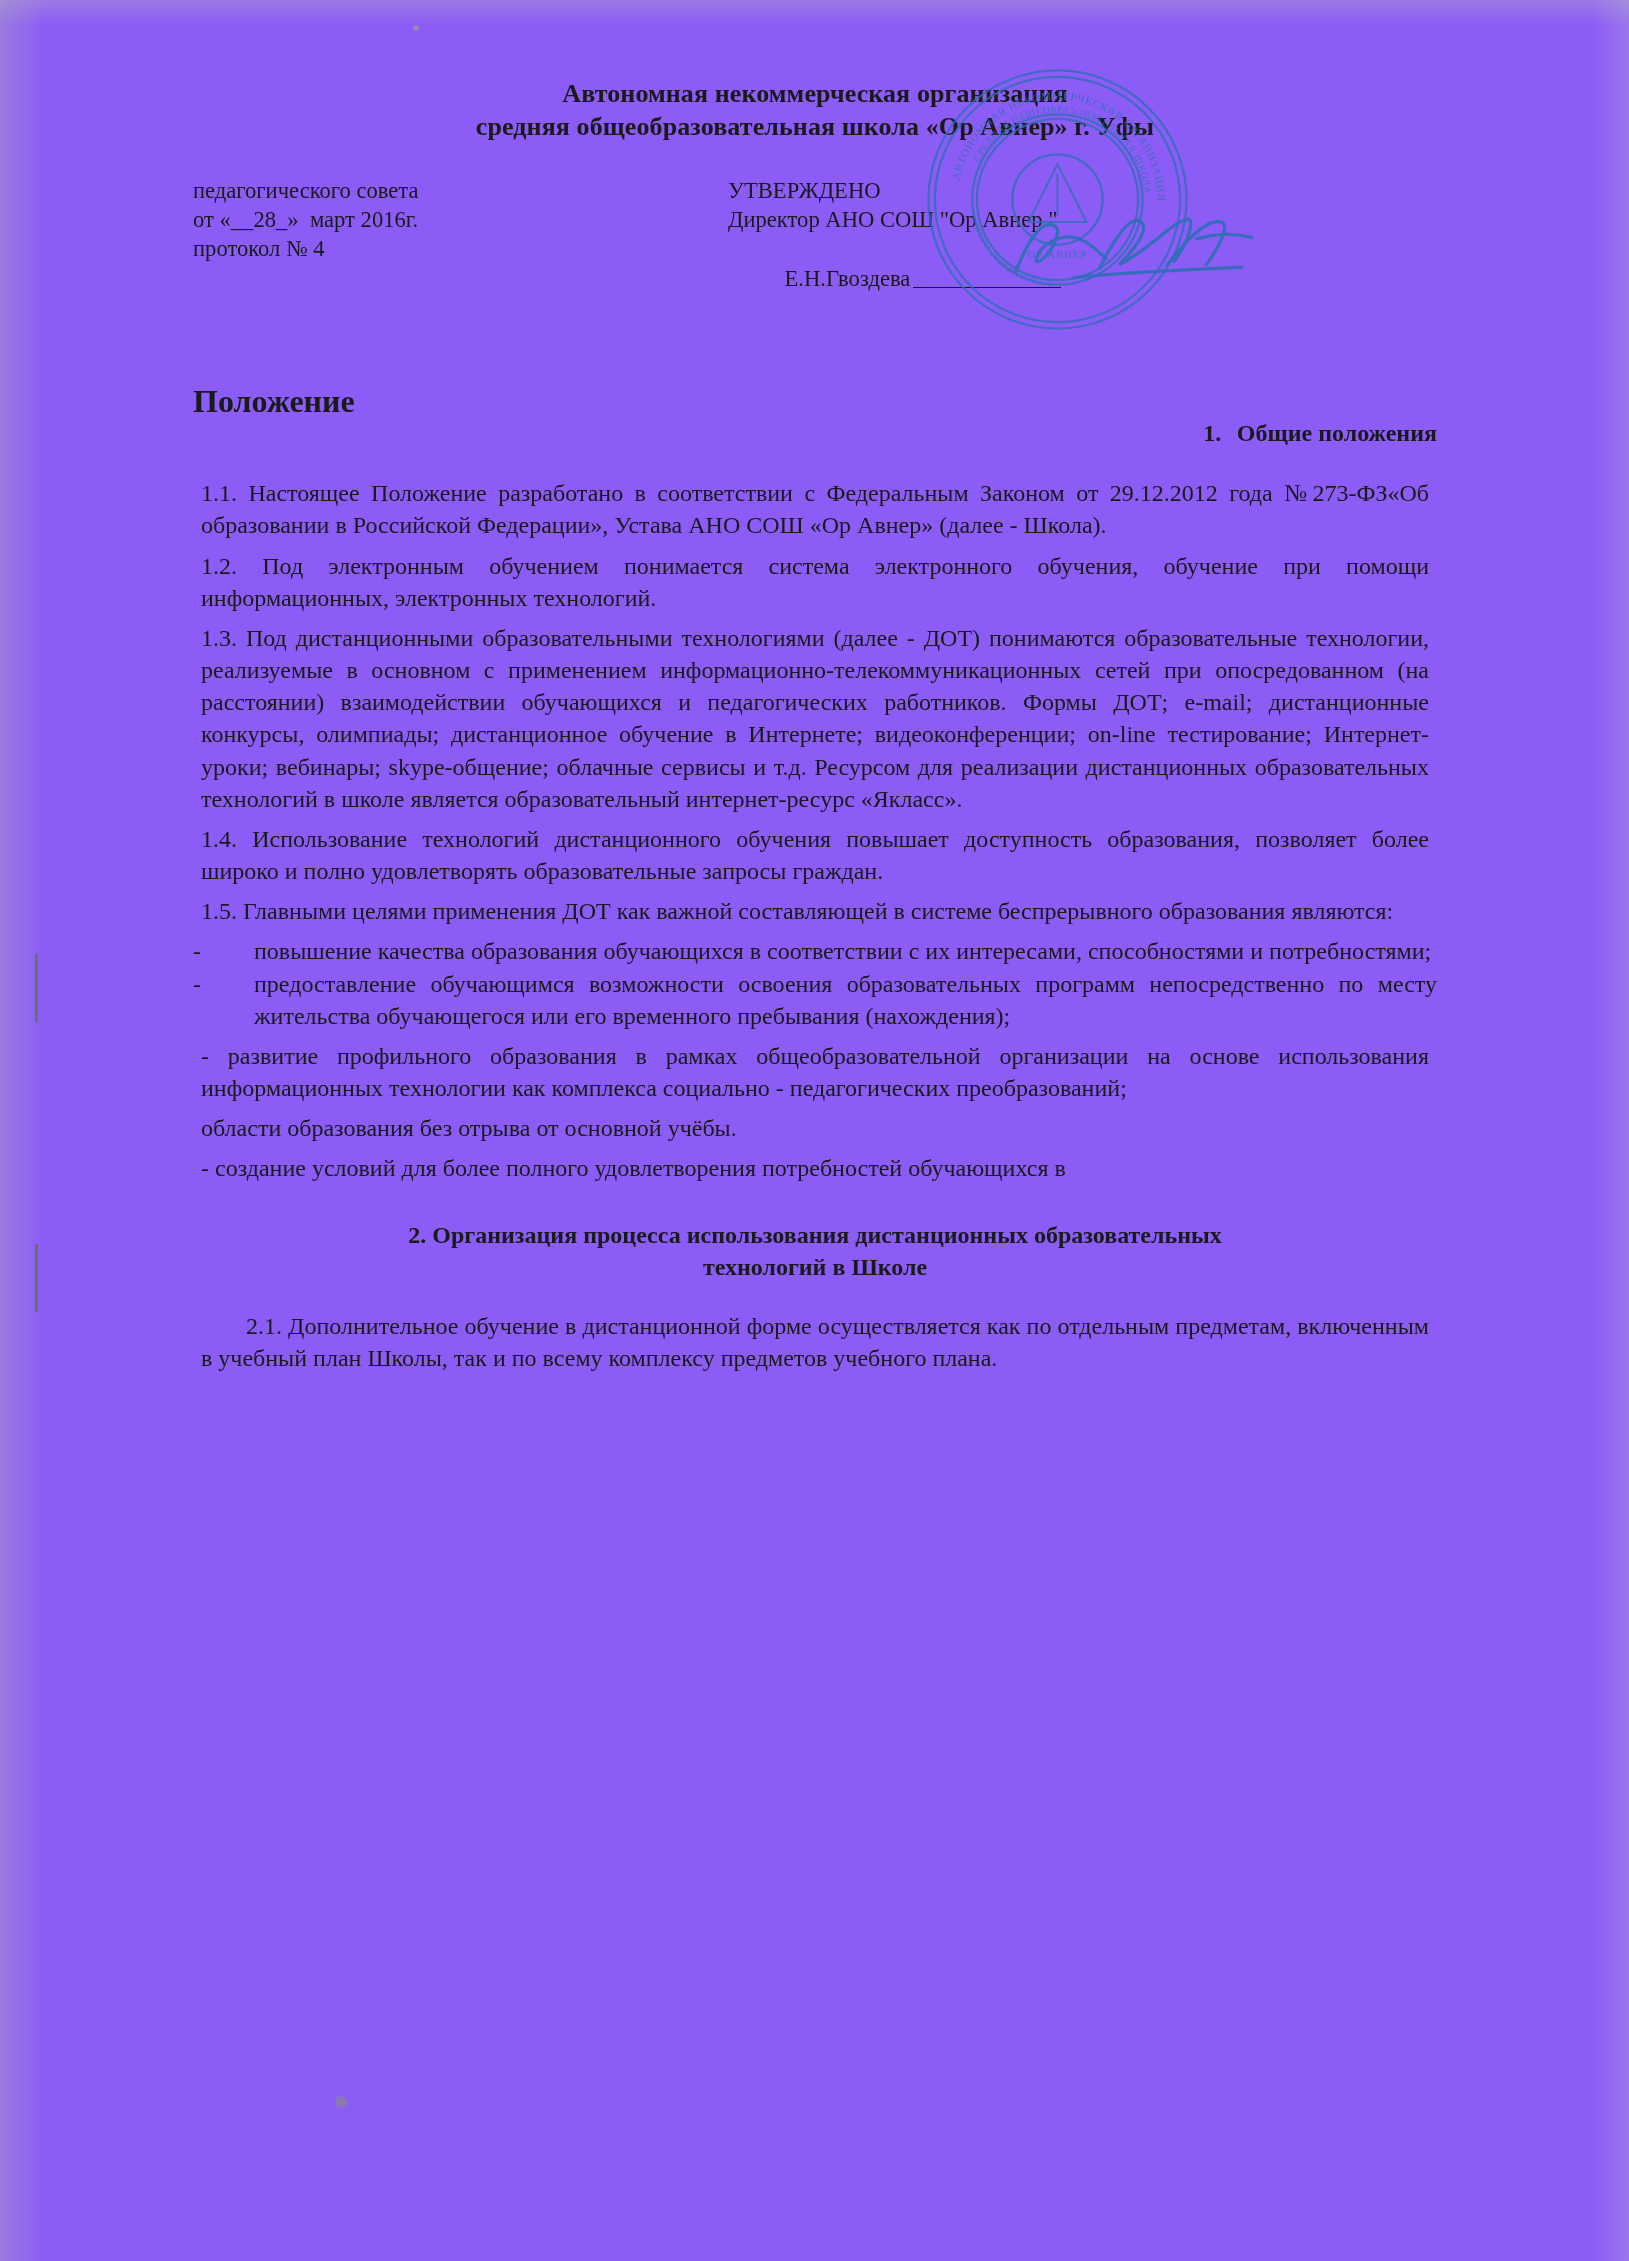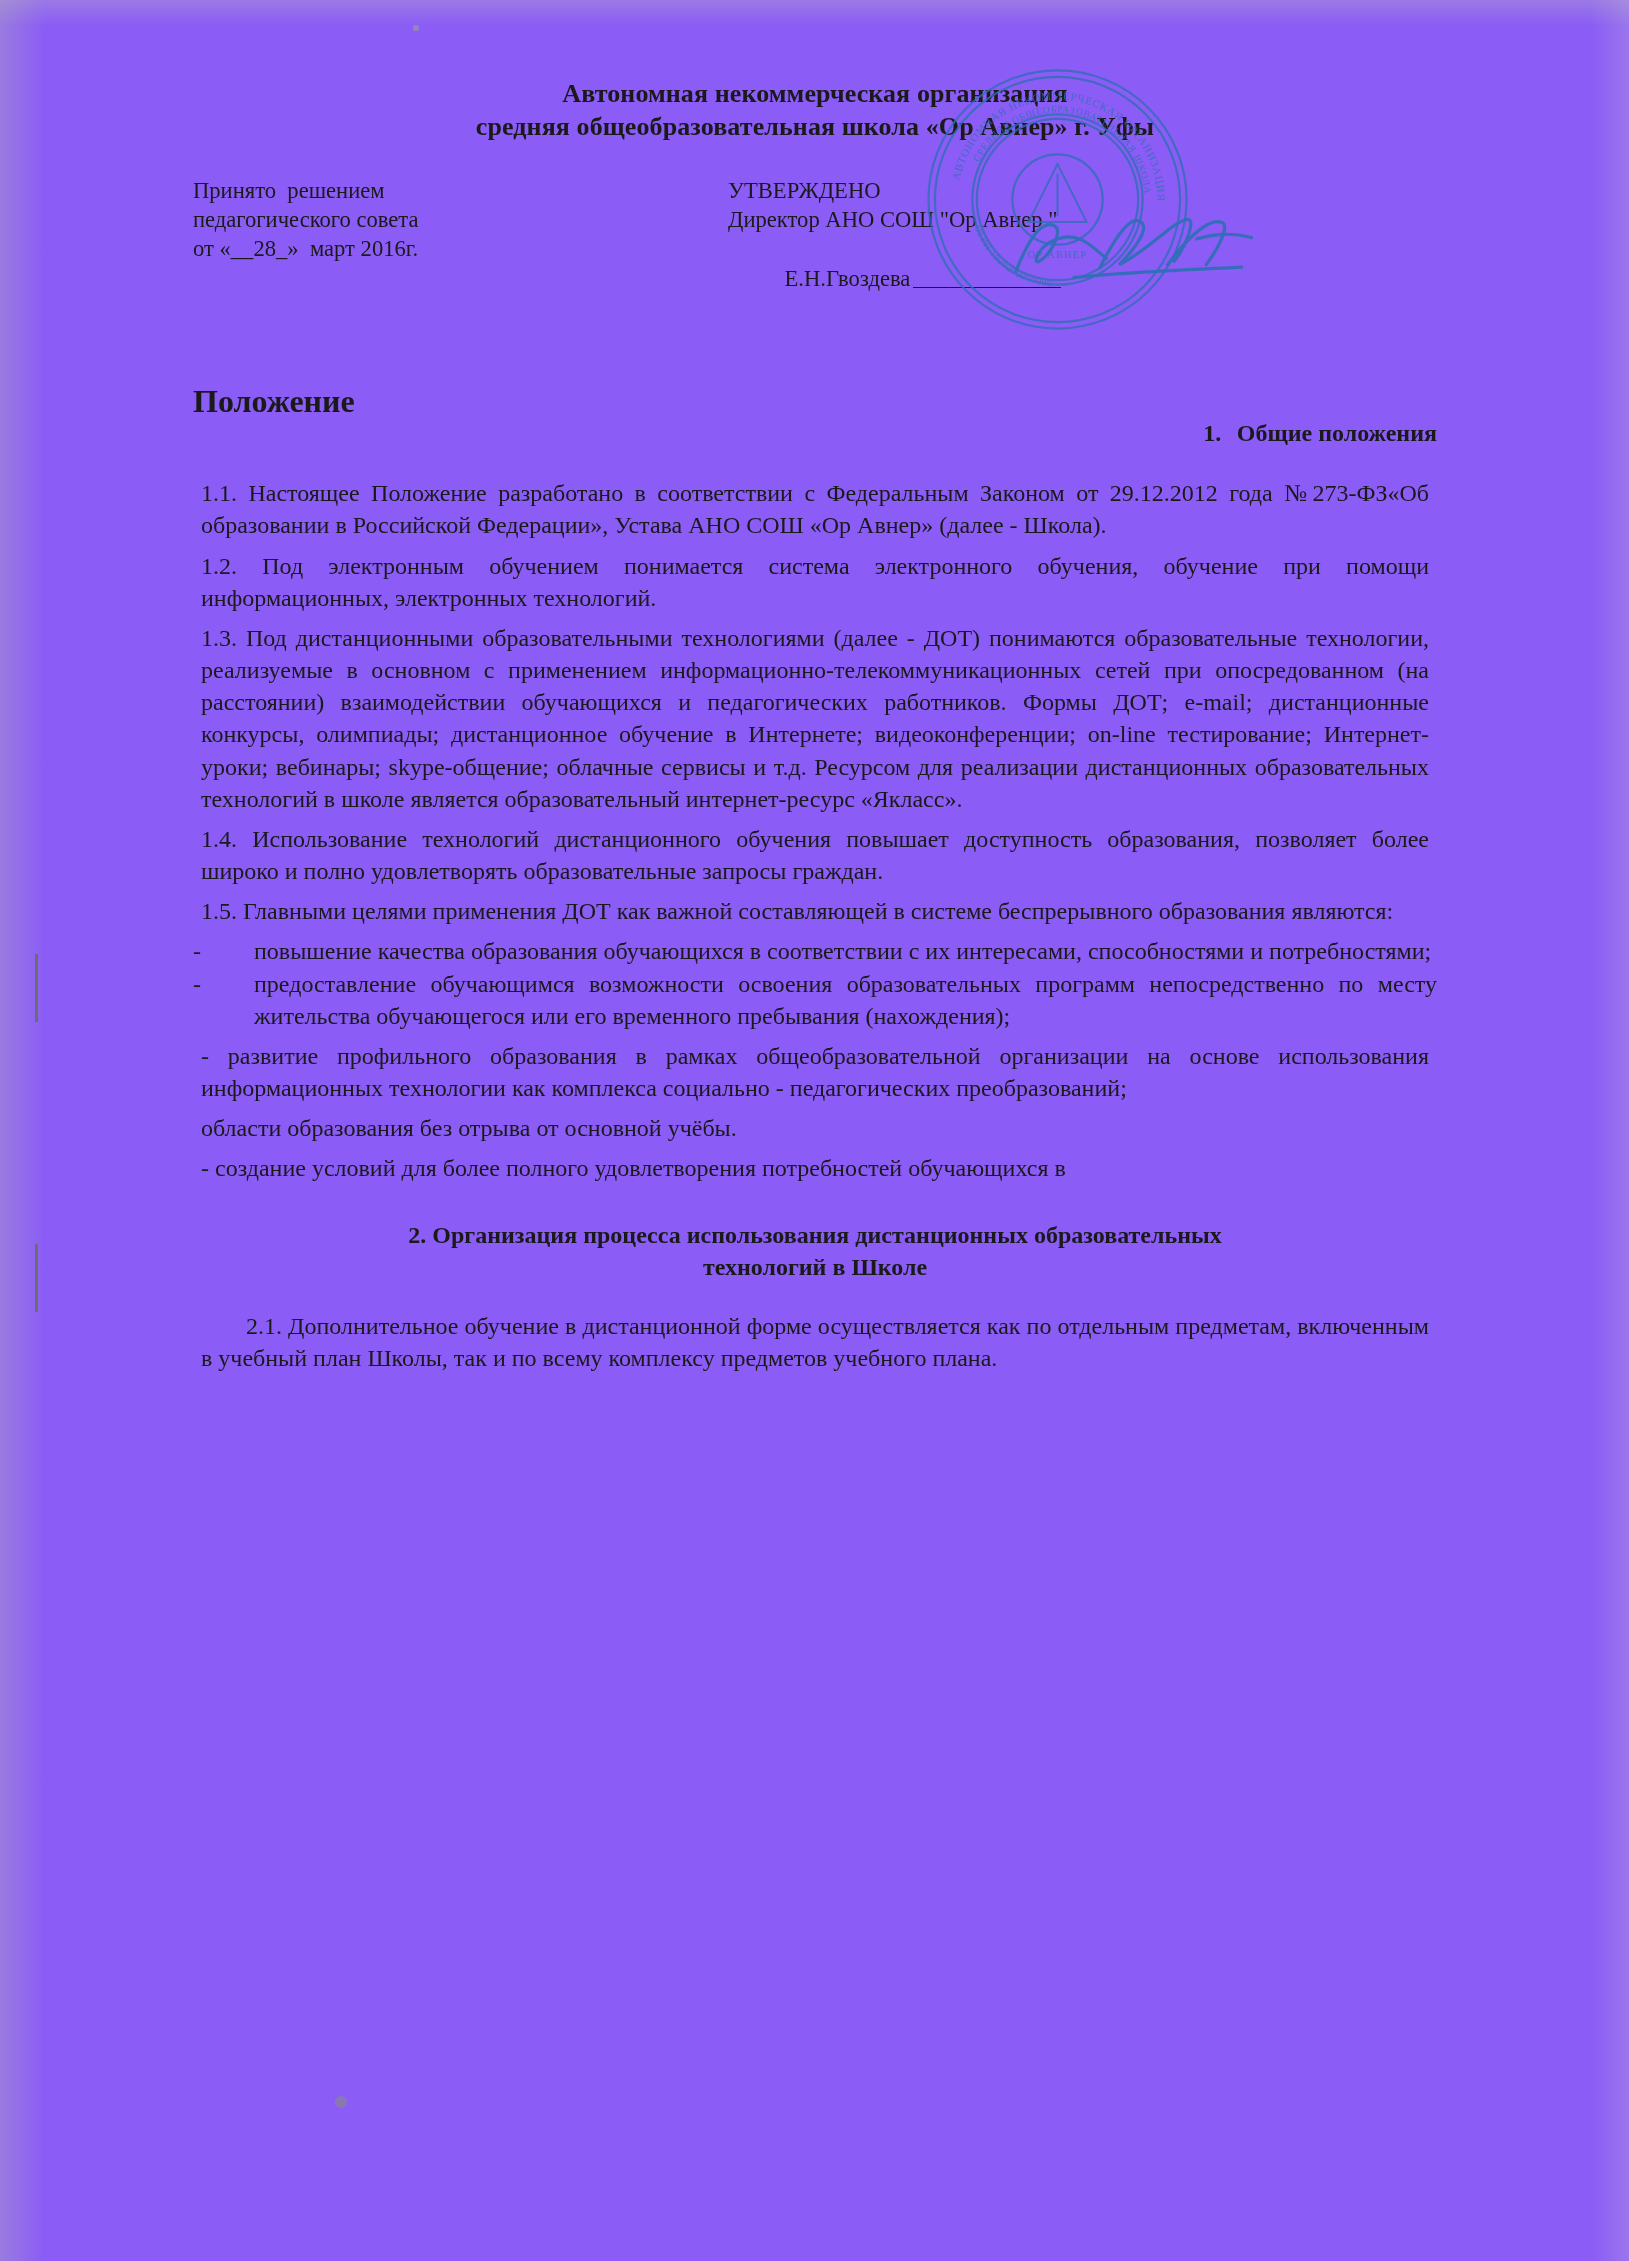--- a/index.html
+++ b/index.html
@@ -206,23 +206,23 @@
 
   <div class="content">
 
     <div class="doc-header">
       <div>Автономная некоммерческая организация</div>
       <div class="line2">средняя общеобразовательная школа «Ор Авнер» г. Уфы</div>
     </div>
 
     <div class="approval">
       <div class="approval-left">
-        <div>Принято  решением</div>
         <div>педагогического совета</div>
         <div>от «__28_»  март 2016г.</div>
+        <div>протокол № 4</div>
       </div>
       <div class="approval-right">
         <div>УТВЕРЖДЕНО</div>
         <div>Директор АНО СОШ "Ор Авнер "</div>
         <div>
           <span>Е.Н.Гвоздева</span><span class="sig-line"></span>
         </div>
       </div>
     </div>
 

